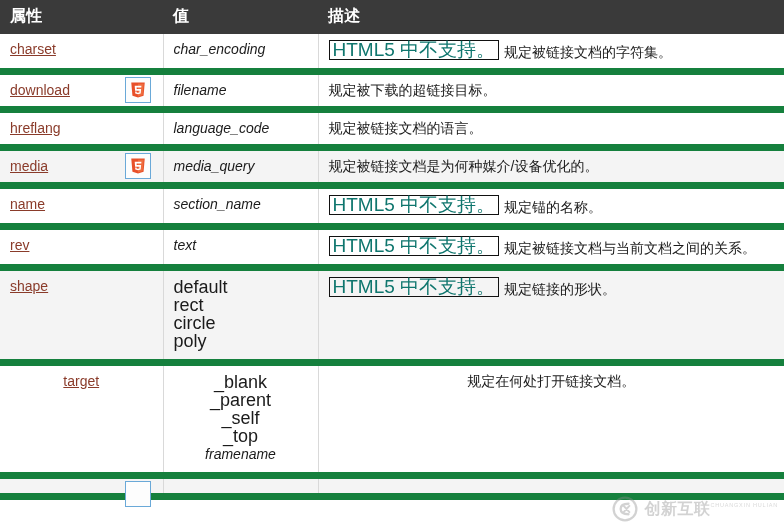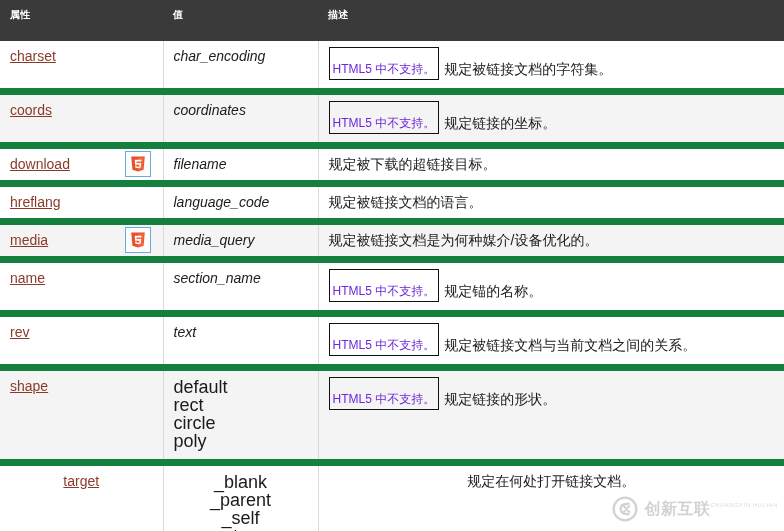--- a/index.html
+++ b/index.html
@@ -26,23 +26,23 @@
   table.attr-table col.c-value { width: 155px; }
   table.attr-table col.c-desc  { width: 466px; }
 
   thead tr {
     background: #3a3a3a;
   }
   thead th {
     color: #ffffff;
     font-weight: bold;
     text-align: left;
-    padding: 6px 10px 17px 10px;
+    padding: 6px 10px 7px 10px;
     height: 18px;
-    font-size: 10px;
+    font-size: 16px;
     border: none;
     vertical-align: middle;
     letter-spacing: 0.3px;
   }
 
   tbody tr { background: #ffffff; }
   tbody tr.alt { background: #f4f4f4; }
 
   tbody td {
     border-right: 1px solid #d9d9d9;
@@ -92,23 +92,23 @@
     font-style: normal;
     font-size: 18px;
     color: #1b1b1b;
   }
   .val-list { line-height: 18px; }
   .val-list span { display: block; }
 
   .nosupport {
     display: inline-block;
     border: 1px solid #111111;
-    color: #6d28d9;
-    font-size: 12px;
-    padding: 14px 3px 2px 3px;
+    color: #0f766e;
+    font-size: 19px;
+    padding: 1px 3px 2px 3px;
     line-height: 15px;
     margin-right: 5px;
     white-space: nowrap;
     vertical-align: baseline;
     position: relative;
     top: -1px;
   }
   .desc-text {
     color: #1b1b1b;
     font-size: 14px;
@@ -161,25 +161,20 @@
       <th>值</th>
       <th>描述</th>
     </tr>
   </thead>
   <tbody id="table-body">
       <tr>
         <td class="cell-attr"><a class="attr-link">charset</a></td>
         <td><span class="val-italic">char_encoding</span></td>
         <td><span class="nosupport">HTML5 中不支持。</span><span class="desc-text">规定被链接文档的字符集。</span></td>
       </tr>
-      <tr class="alt">
-        <td class="cell-attr"><a class="attr-link">coords</a></td>
-        <td><span class="val-italic">coordinates</span></td>
-        <td><span class="nosupport">HTML5 中不支持。</span><span class="desc-text">规定链接的坐标。</span></td>
-      </tr>
       <tr>
         <td class="cell-attr"><a class="attr-link">download</a><span class="html5-badge">
             <svg viewBox="0 0 24 24" width="18" height="18" aria-hidden="true">
               <path d="M3 2 L21 2 L19.4 19.6 L12 22 L4.6 19.6 Z" fill="#e8502a"></path>
               <path d="M12 3.6 L19.6 3.6 L18.2 18.7 L12 20.7 Z" fill="#ef6c3e"></path>
               <path d="M7.6 6.4 L16.6 6.4 L16.35 8.7 L10.1 8.7 L10.25 10.8 L16.15 10.8 L15.6 16.6 L12 17.7 L8.4 16.6 L8.2 14.1 L10.1 14.1 L10.2 15.3 L12 15.8 L13.8 15.3 L14 13.1 L8.1 13.1 Z" fill="#ffffff"></path>
             </svg>
           </span></td>
         <td><span class="val-italic">filename</span></td>
         <td><span class="desc-text">规定被下载的超链接目标。</span></td>

